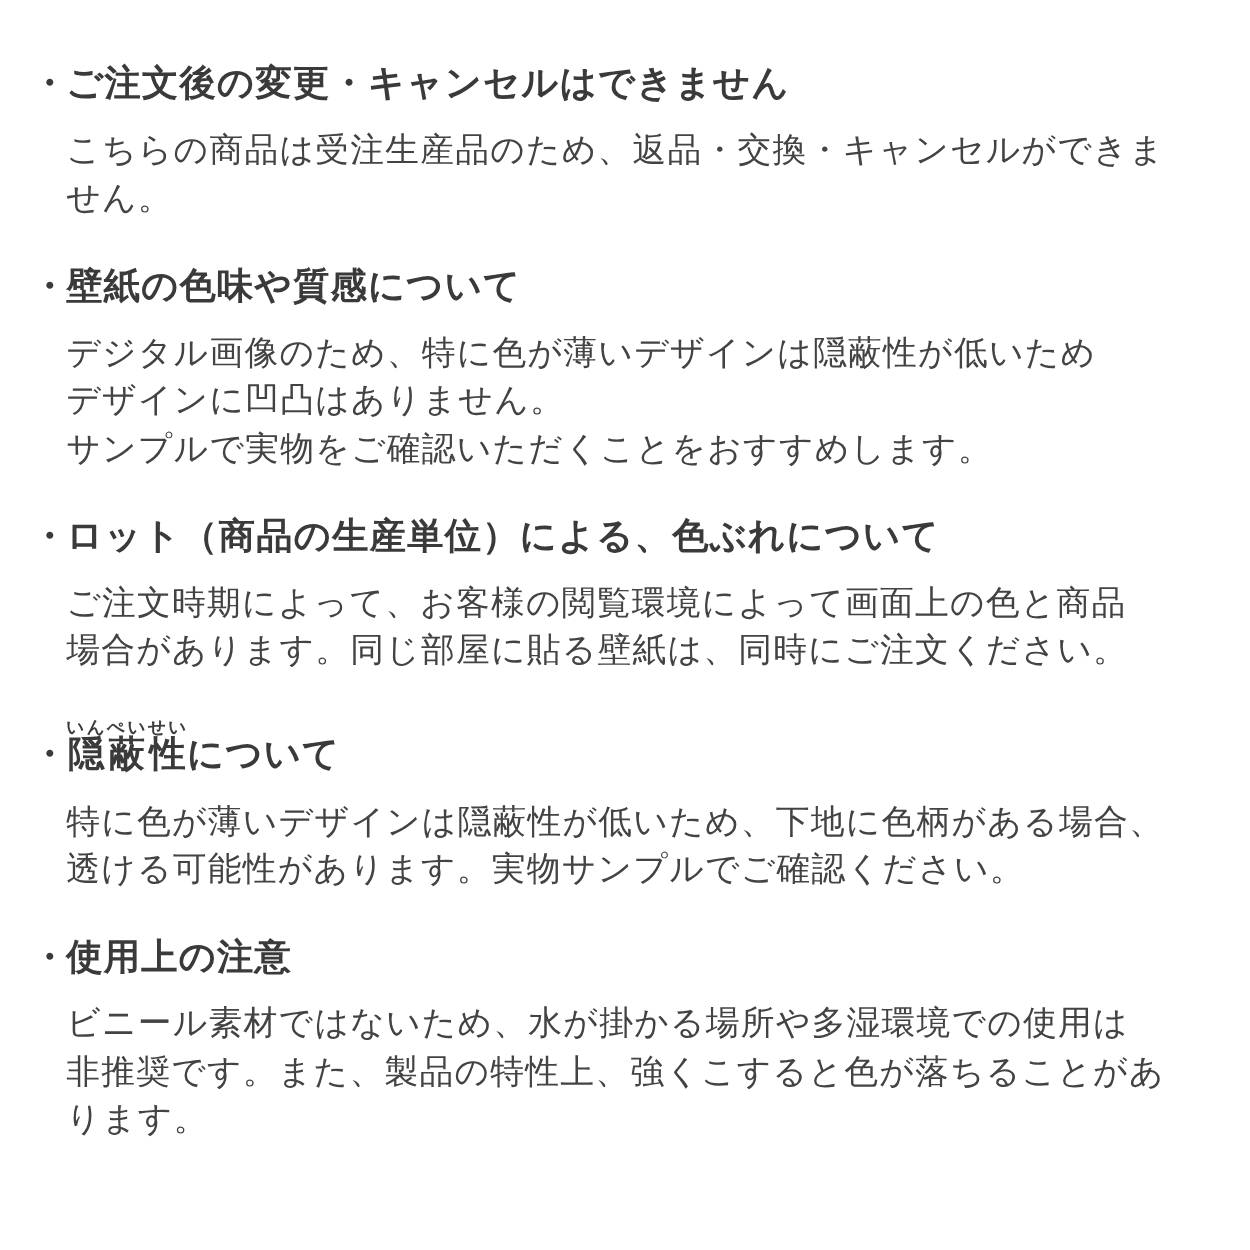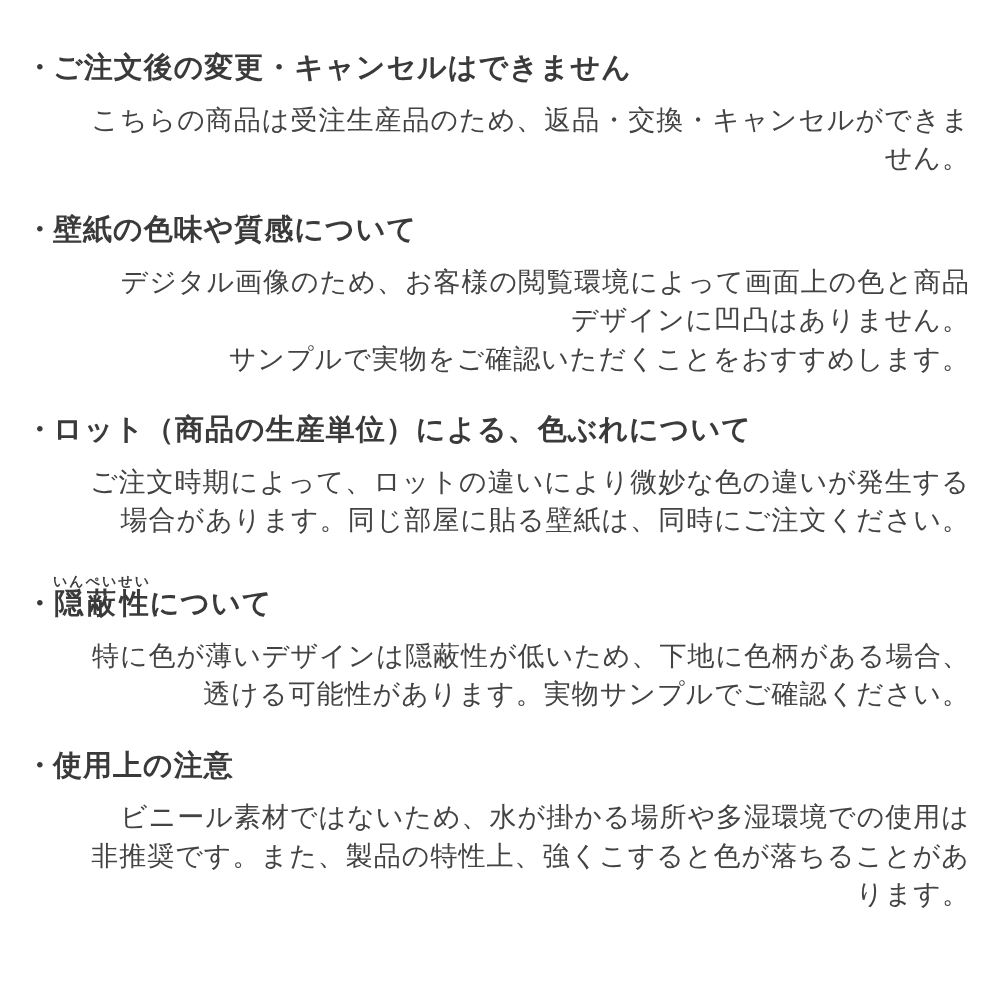--- a/index.html
+++ b/index.html
@@ -46,21 +46,20 @@
   ruby { ruby-position: over; }
   rt.furigana {
     font-size: 14px;
     font-weight: 700;
     letter-spacing: 2px;
     color: #3d3d3d;
     line-height: 1.3;
   }
   .body {
     margin: 16px 0 0 28px;
-    text-align: right;
   }
   .line {
     margin: 0;
     font-size: 27px;
     font-weight: 400;
     letter-spacing: 1px;
     line-height: 38.5px;
     color: #434343;
     white-space: nowrap;
   }
@@ -80,33 +79,33 @@
       <p class="line">せん。</p>
     </div>
   </section>
 
   <section class="section">
     <div class="heading-row">
       <span class="bullet">・</span>
       <h3 class="title">壁紙の色味や質感について</h3>
     </div>
     <div class="body">
-      <p class="line">デジタル画像のため、お客様の閲覧環境によって画面上の色と商品</p>
+      <p class="line">デジタル画像のため、特に色が薄いデザインは隠蔽性が低いため</p>
       <p class="line">デザインに凹凸はありません。</p>
       <p class="line">サンプルで実物をご確認いただくことをおすすめします。</p>
     </div>
   </section>
 
   <section class="section">
     <div class="heading-row">
       <span class="bullet">・</span>
       <h3 class="title">ロット（商品の生産単位）による、色ぶれについて</h3>
     </div>
     <div class="body">
-      <p class="line">ご注文時期によって、ロットの違いにより微妙な色の違いが発生する</p>
+      <p class="line">ご注文時期によって、お客様の閲覧環境によって画面上の色と商品</p>
       <p class="line">場合があります。同じ部屋に貼る壁紙は、同時にご注文ください。</p>
     </div>
   </section>
 
   <section class="section">
     <div class="heading-row">
       <span class="bullet">・</span>
       <h3 class="title">
         <ruby><span>隠蔽性</span><rt class="furigana">いんぺいせい</rt></ruby><span>について</span>
       </h3>

